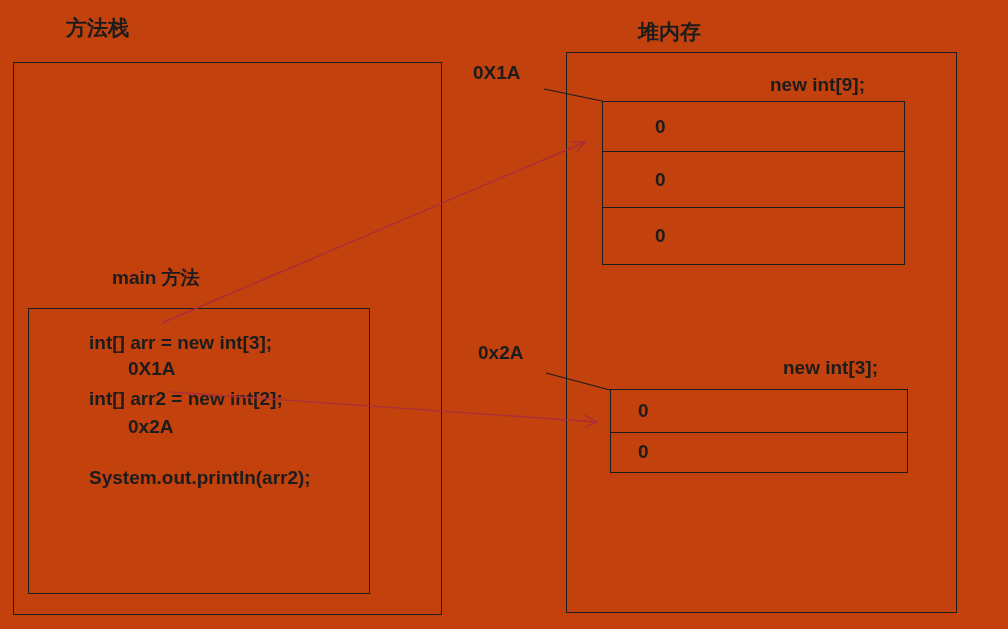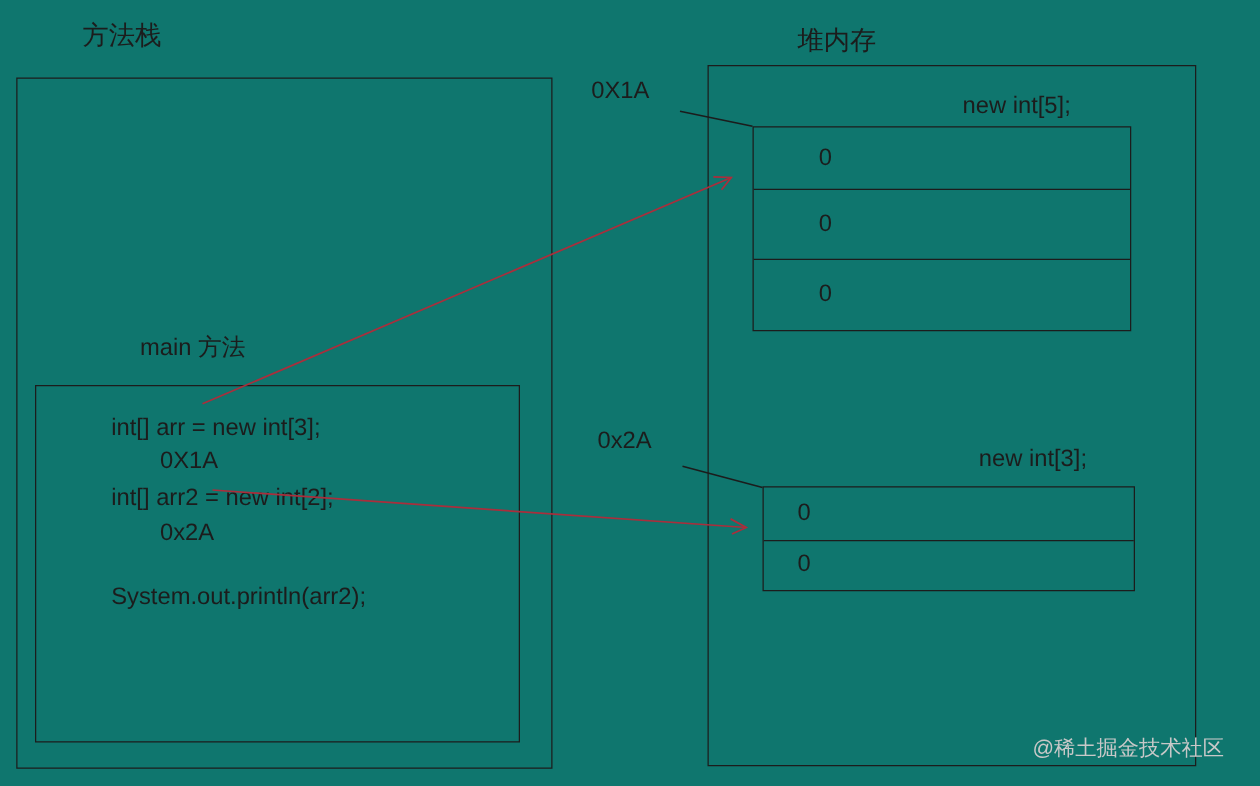--- a/index.html
+++ b/index.html
@@ -1,29 +1,29 @@
 <!DOCTYPE html>
 <html><head>
 <meta charset="utf-8">
 <style>
   html, body { margin:0; padding:0; background:#fff; }
   .canvas {
-    position:relative; width:1008px; height:629px; background:#0f766e;
+    position:relative; width:1008px; height:629px; background:#c2410c;
     font-family:"Liberation Sans","DejaVu Sans",sans-serif;
-    color:#1c1c1c; overflow:hidden;
+    color:#1c1c1c; overflow:hidden;font-weight:bold;
   }
   .abs { position:absolute; }
   .box { position:absolute; border:1.6px solid #1c1c1c; box-sizing:border-box; background:transparent; }
 
   .title { font-size:21px; white-space:nowrap; }
   .sublabel { font-size:19px; white-space:nowrap; }
   .caption { font-size:19px; white-space:nowrap; }
 
   #stack-box { left:13px; top:62px; width:429px; height:553px; }
-  #main-box  { left:28px; top:308px; width:388px; height:286px; }
+  #main-box  { left:28px; top:308px; width:342px; height:286px; }
   #heap-box  { left:566px; top:52px; width:391px; height:561px; }
 
   #stack-title { left:66px; top:14px; }
   #heap-title  { left:638px; top:18px; }
   #main-label  { left:87px; top:265px;margin-left:25px; }
 
   .code-line { font-size:19px; line-height:22px; margin-left:60px; white-space:nowrap; }
   .code-line.indent { margin-left:99px; }
   .mt-a { margin-top:23px; }
   .mt-b { margin-top:4px; }
@@ -69,35 +69,34 @@
     <div class="code-line mt-c">int[] arr2 = new int[2];</div>
     <div class="code-line indent mt-d">0x2A</div>
     <div class="code-line mt-f">System.out.println(arr2);</div>
   </div>
 
   <div class="box" id="heap-box"></div>
 
   <div class="abs sublabel" id="addr1">0X1A</div>
   <div class="abs sublabel" id="addr2">0x2A</div>
 
-  <div class="abs caption" id="cap1">new int[5];</div>
+  <div class="abs caption" id="cap1">new int[9];</div>
   <div class="abs caption" id="cap2">new int[3];</div>
 
   <div class="box" id="array1">
     <div class="cell a1-c1">0</div>
     <div class="cell a1-c2">0</div>
     <div class="cell a1-c3">0</div>
   </div>
 
   <div class="box" id="array2">
     <div class="cell a2-c1">0</div>
     <div class="cell a2-c2">0</div>
   </div>
 
-  <div class="abs" id="watermark">@稀土掘金技术社区</div>
 
   <svg id="overlay" width="1008" height="629" viewBox="0 0 1008 629">
     <defs>
       <marker id="open-arrow" markerUnits="userSpaceOnUse" markerWidth="20" markerHeight="18" refX="15" refY="8" orient="auto">
         <path d="M2,2 L15,8 L4,14" fill="none" stroke="#aa2e3c" stroke-width="1.4"></path>
       </marker>
     </defs>
     <line class="red-line" x1="162" y1="323" x2="585" y2="142" marker-end="url(#open-arrow)"></line>
     <line class="red-line" x1="170" y1="392" x2="597" y2="422" marker-end="url(#open-arrow)"></line>
     <line class="blk-line" x1="544" y1="89" x2="602" y2="101"></line>

